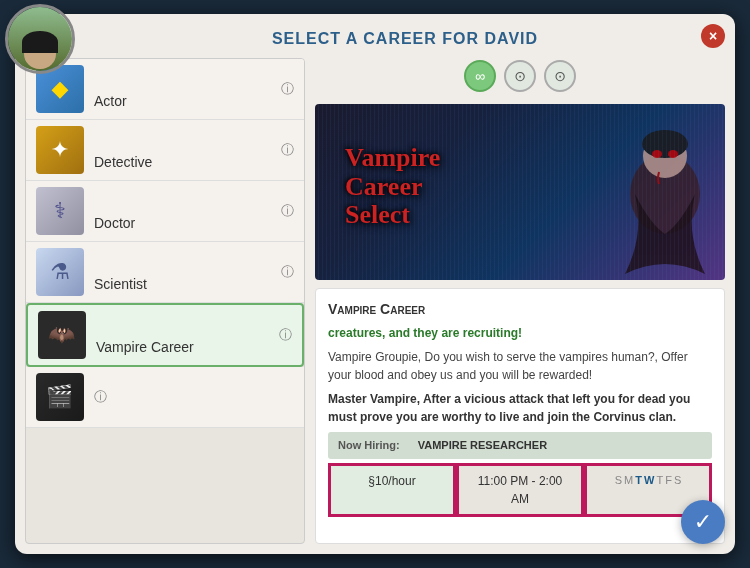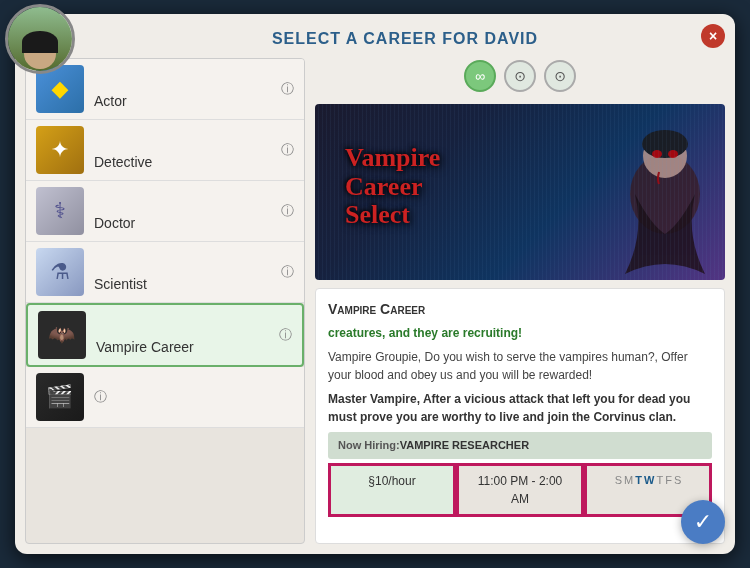--- a/index.html
+++ b/index.html
@@ -271,21 +271,21 @@
     .detail-text.bold-text {
       font-weight: bold;
       color: #333;
     }
     .hiring-bar {
       background: #d0ddd0;
       padding: 5px 10px;
       border-radius: 3px;
       display: flex;
       align-items: center;
-      gap: 0;
+      gap: 18px;
       font-size: 11px;
       font-weight: bold;
       color: #444;
       margin-top: 6px;
     }
     .hiring-label {
       color: #555;
     }
     .hiring-job {
       color: #333;

